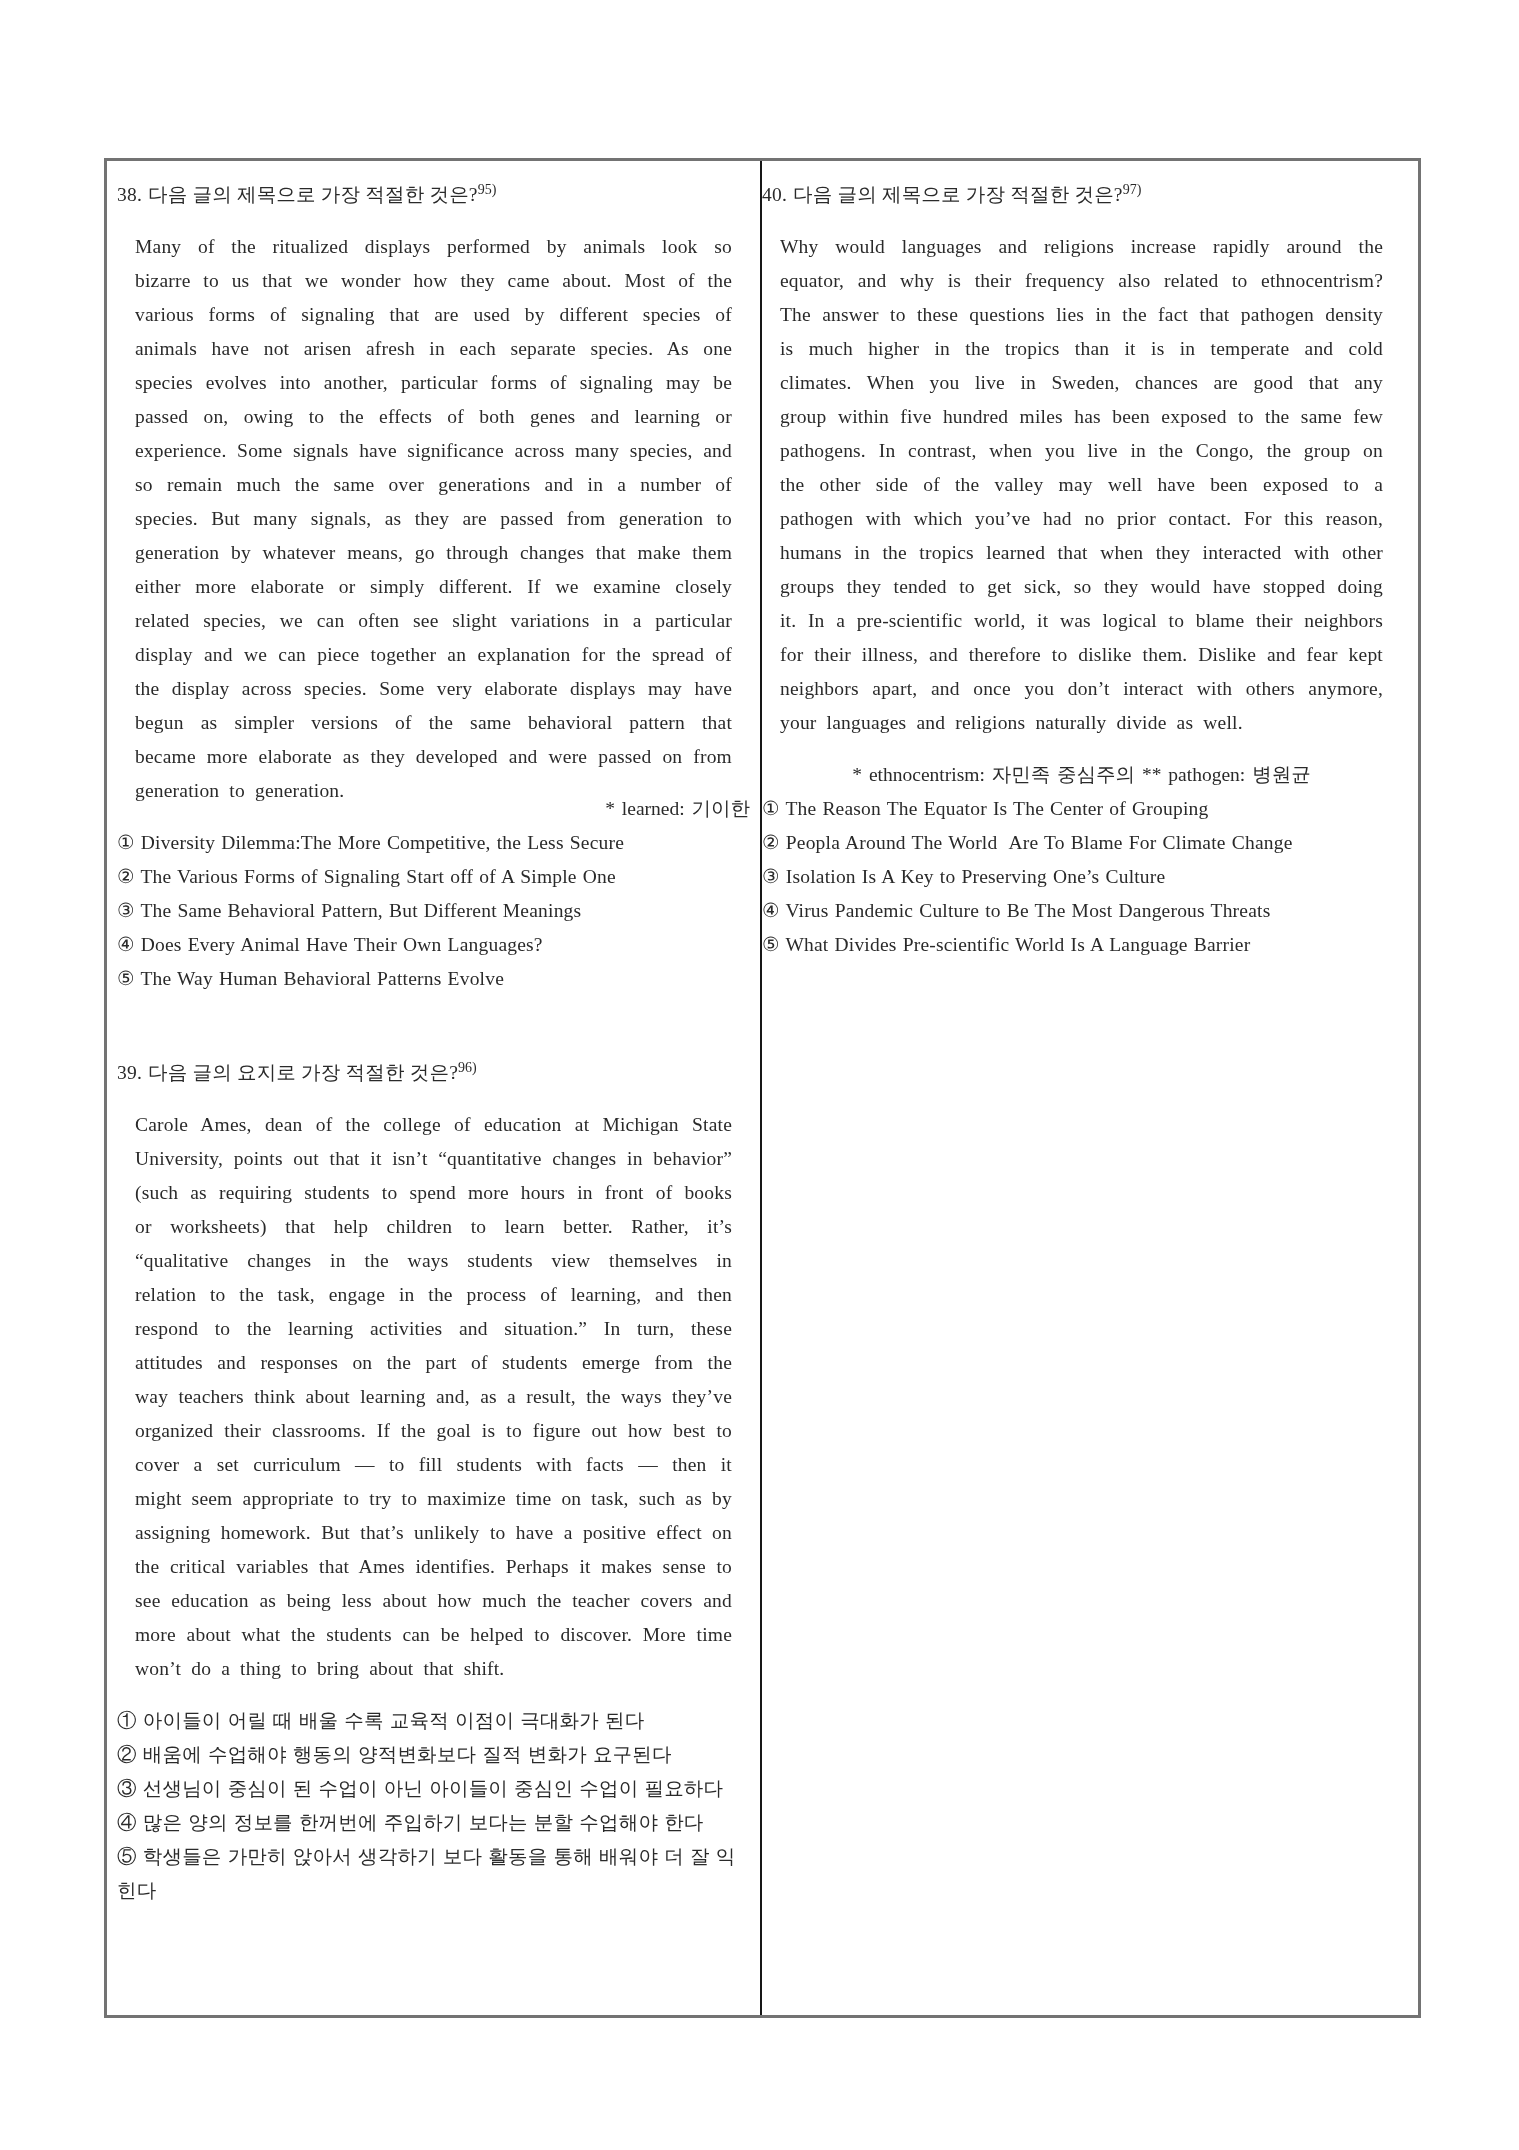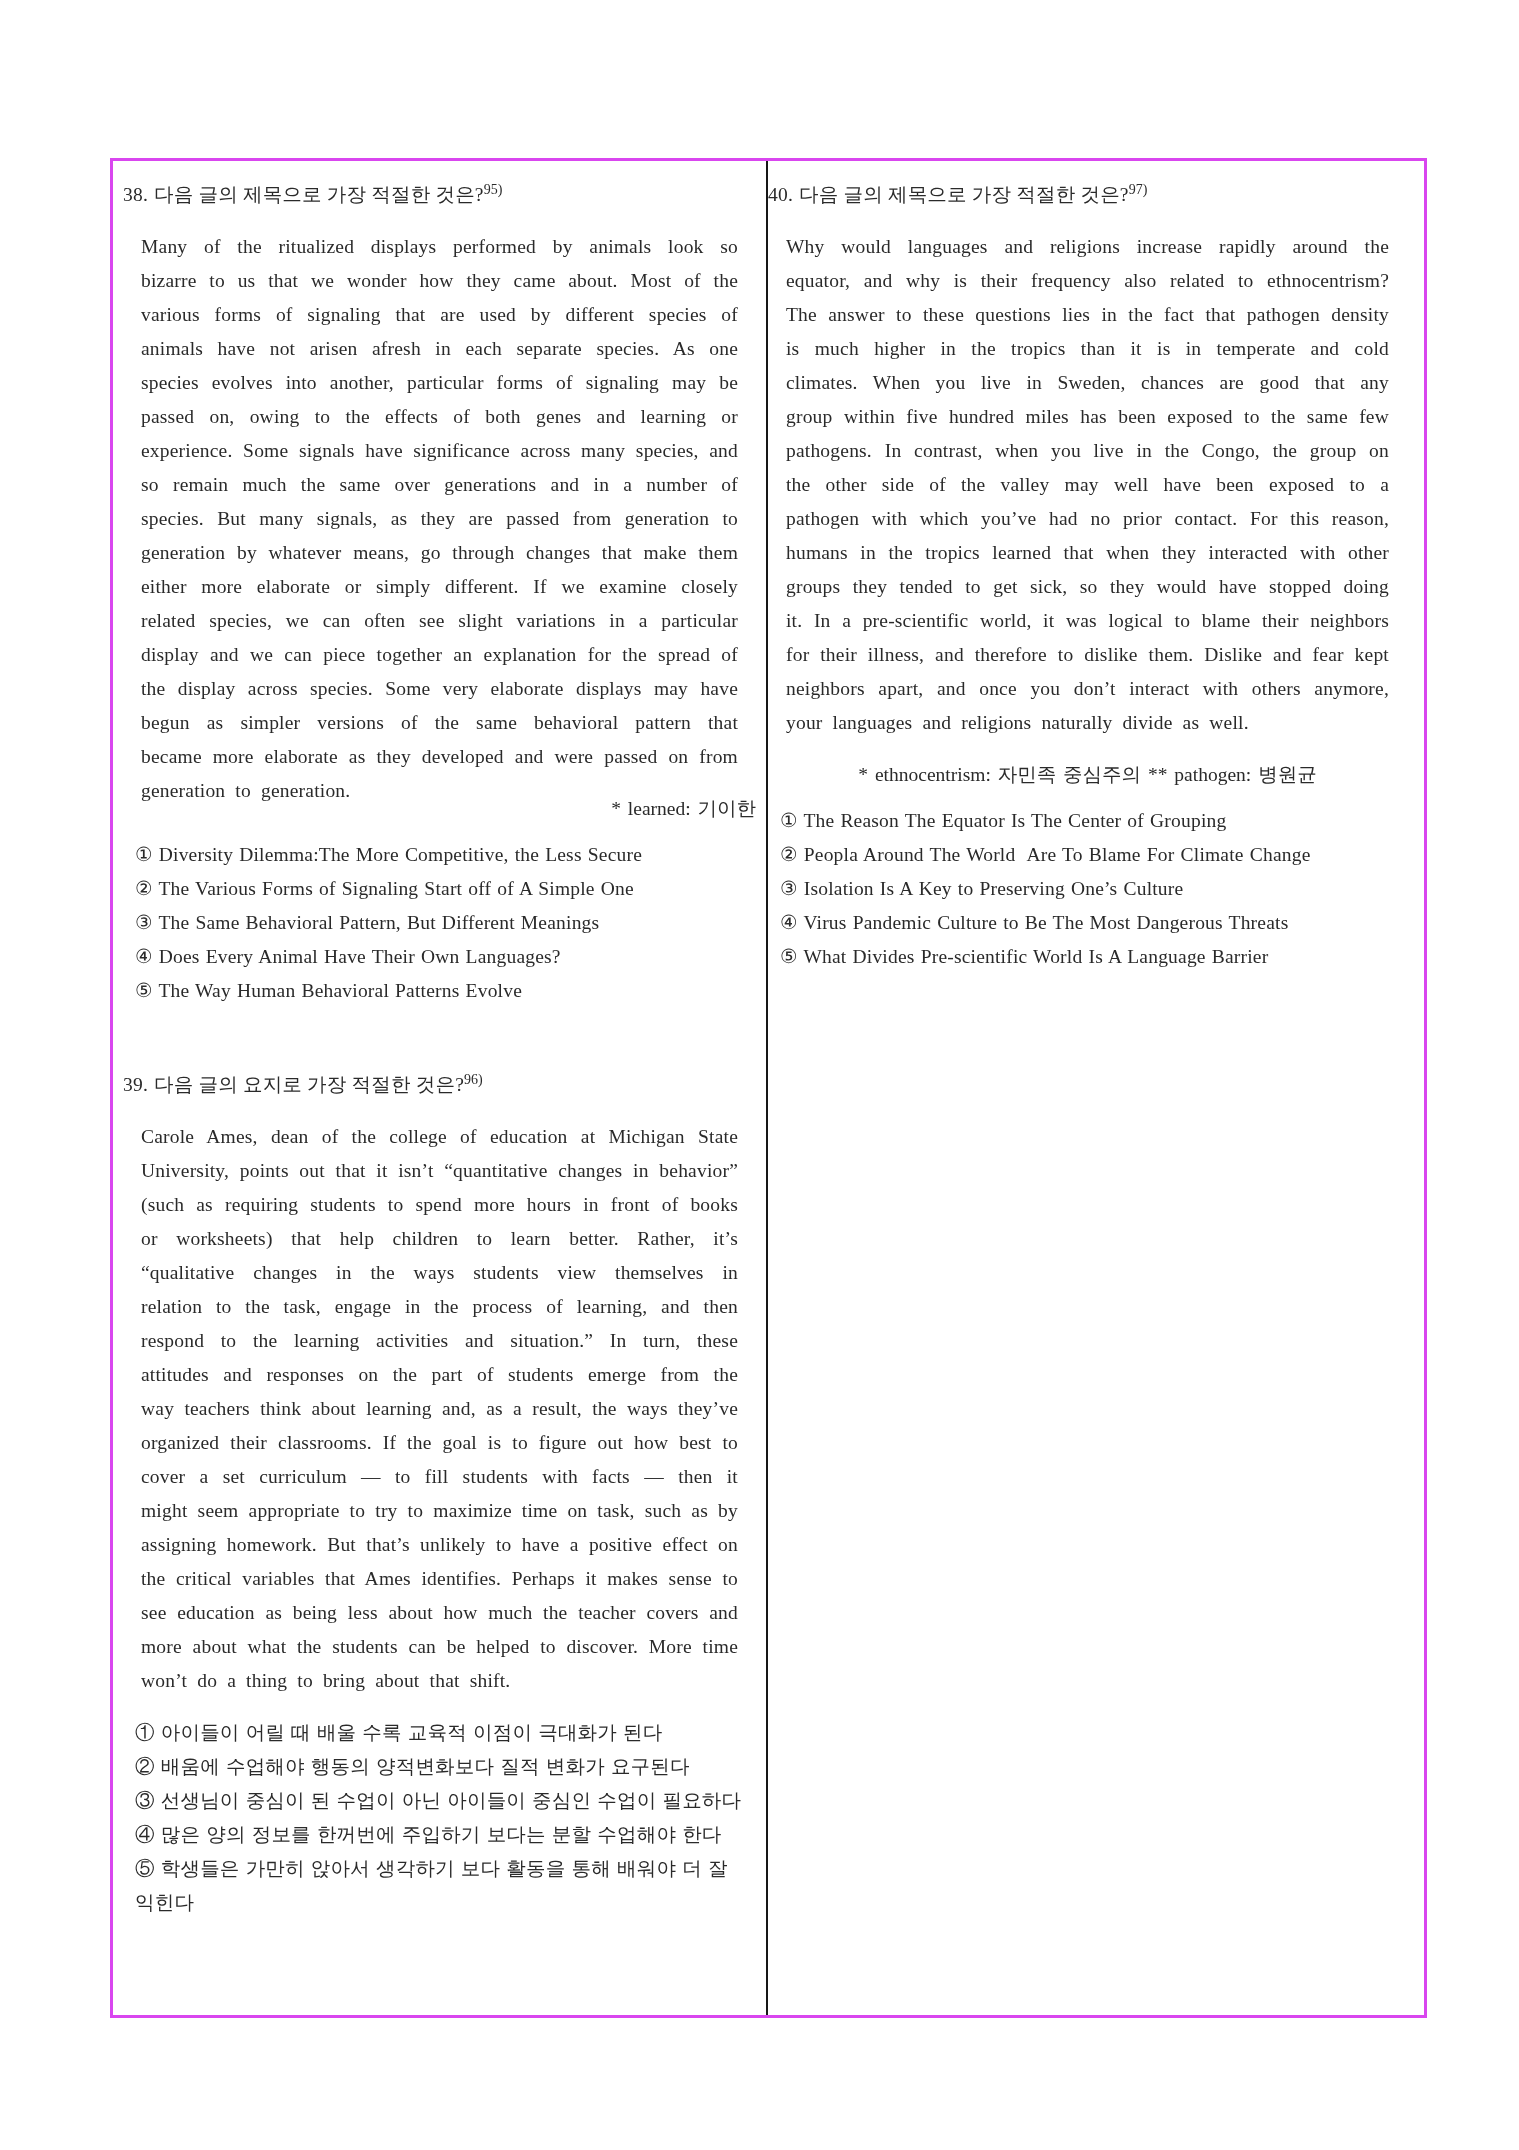--- a/index.html
+++ b/index.html
@@ -9,25 +9,25 @@
   }
   body {
     width: 1519px;
     height: 2150px;
     position: relative;
     font-family: "Liberation Serif", "DejaVu Serif", serif;
     color: #2a2a2a;
   }
   .sheet-frame {
     position: absolute;
-    left: 110px;
+    left: 104px;
     top: 158px;
     width: 1317px;
     height: 1860px;
-    border: 3px solid #d946ef;
+    border: 3px solid #737373;
     box-sizing: border-box;
     display: flex;
     background: #ffffff;
   }
   .column {
     box-sizing: border-box;
     font-size: 19.5px;
     line-height: 34px;
   }
   .column-left {
@@ -59,21 +59,21 @@
   }
   .vocab-note-right {
     text-align: right;
     margin-top: -34px;
     word-spacing: 2px;
   }
   .vocab-note-line {
     text-align: center;
     word-spacing: 2px;
   }
-  .answer-options { margin: 12px; }
+  .answer-options { margin: 0; }
   .answer-option {
     white-space: pre-wrap;
     word-spacing: 1px;
     letter-spacing: 0.2px;
   }
 </style>
 </head>
 <body>
 
 <div class="sheet-frame">

